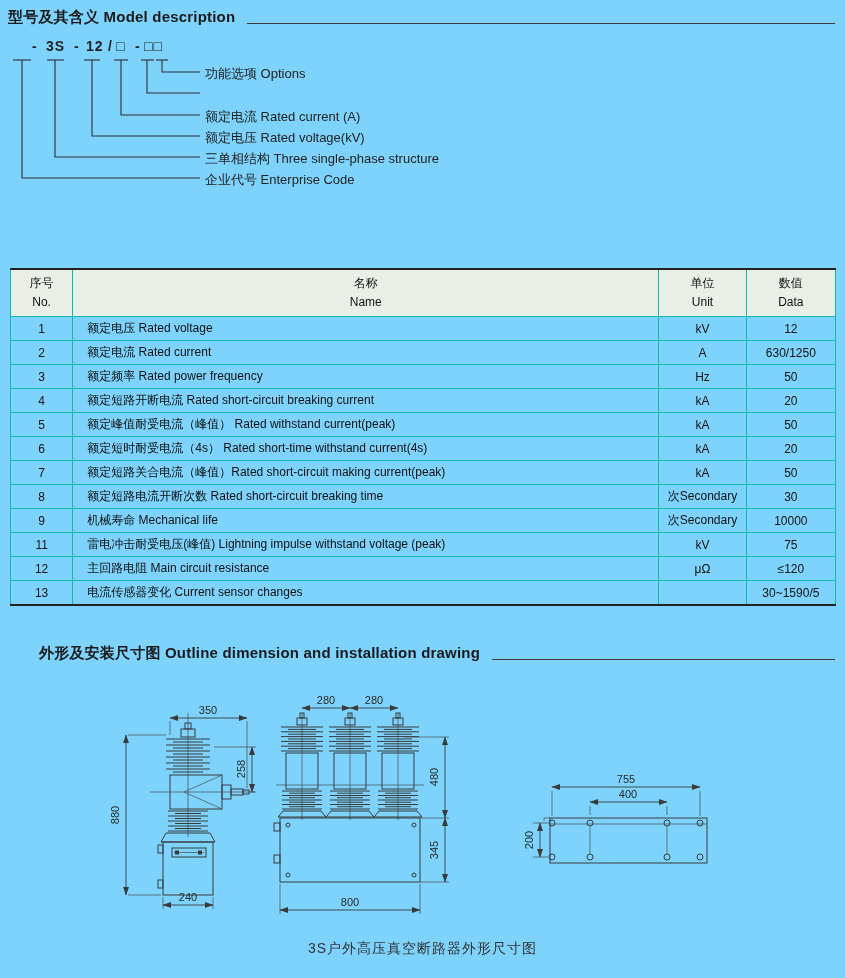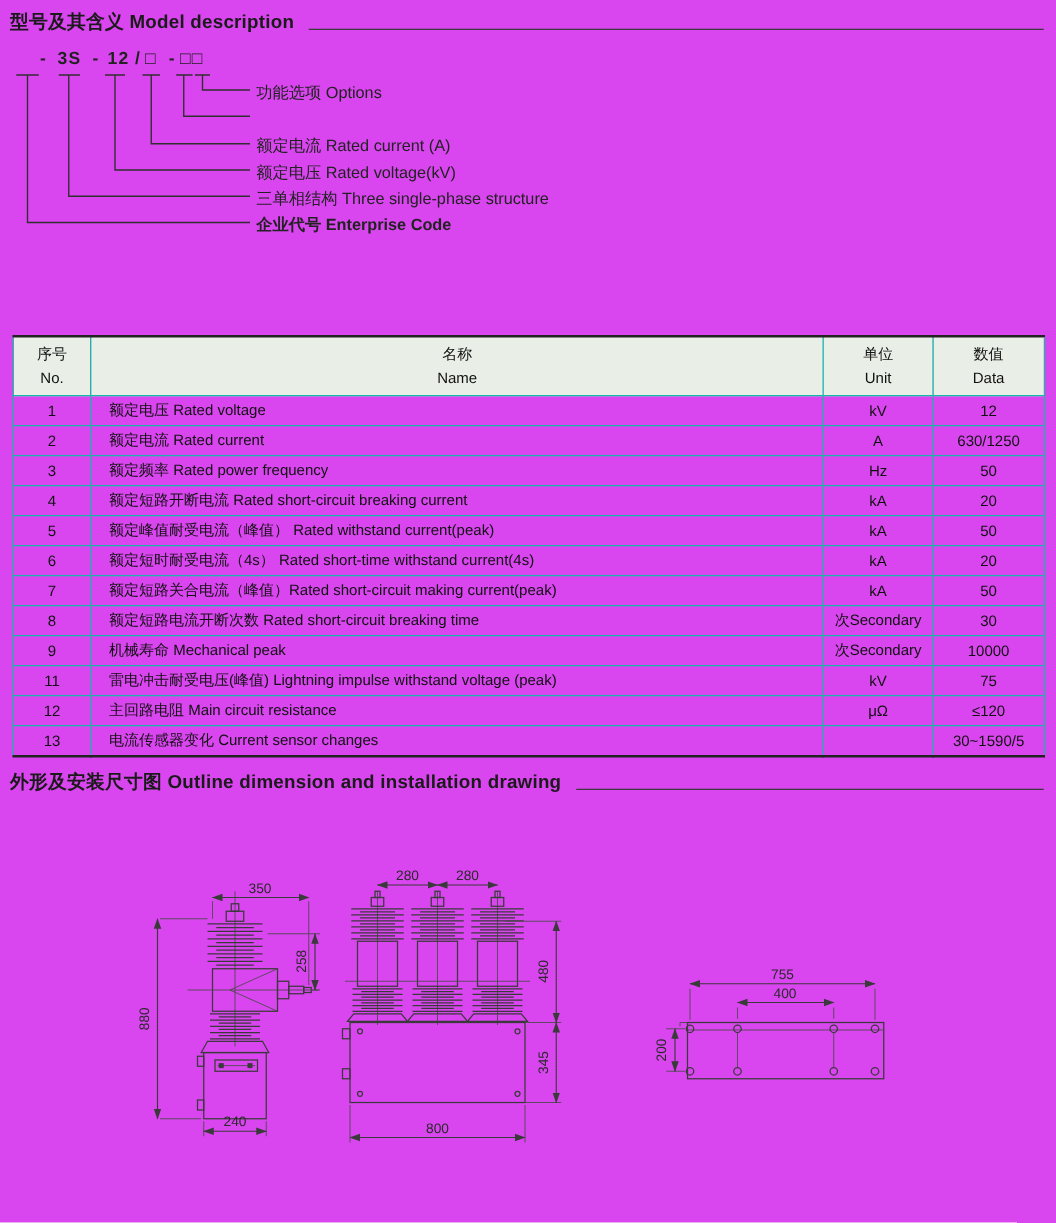--- a/index.html
+++ b/index.html
@@ -1,17 +1,17 @@
 <!DOCTYPE html>
 <html><head>
 <meta charset="utf-8">
 <style>
   html,body{margin:0;padding:0;background:#fff;}
   .page{
-    position:relative;width:845px;height:978px;background:#d946ef;overflow:hidden;
+    position:relative;width:845px;height:978px;background:#7dd3fc;overflow:hidden;
     font-family:"Liberation Sans","DejaVu Sans",sans-serif;color:#1a1a1a;
   }
   
   .sec-title{position:absolute;left:8px;right:10px;display:flex;align-items:flex-end;}
   .sec-title .t{font-size:15px;font-weight:600;letter-spacing:.2px;white-space:nowrap;}
   .sec-title .rule{flex:1;border-bottom:1.5px solid #3a3a3a;margin:0 0 3px 12px;}
   
   .model-diagram{position:absolute;left:0;top:36px;width:845px;height:176px;}
   .model-diagram svg{position:absolute;left:0;top:0;}
   .code-part{position:absolute;top:2px;font-size:14px;font-weight:600;color:#222;letter-spacing:1px;}
@@ -69,21 +69,21 @@
     <span class="code-part" style="left:86px;">12</span>
     <span class="code-part" style="left:108px;">/</span>
     <span class="code-part" style="left:116px;">□</span>
     <span class="code-part" style="left:135px;">-</span>
     <span class="code-part" style="left:144px;">□□</span>
 
     <div class="model-label" style="top:29px;">功能选项 Options</div>
     <div class="model-label" style="top:72px;">额定电流 Rated current (A)</div>
     <div class="model-label" style="top:93px;">额定电压 Rated voltage(kV)</div>
     <div class="model-label" style="top:114px;">三单相结构 Three single-phase structure</div>
-    <div class="model-label" style="top:135px;font-weight:bold;">企业代号 Enterprise Code</div>
+    <div class="model-label" style="top:135px;">企业代号 Enterprise Code</div>
   </div>
 
 
   <table class="params-table">
     <thead>
       <tr>
         <th class="col-no">
           <div>序号</div>
           <div>No.</div>
         </th>
@@ -145,21 +145,21 @@
         <td>50</td>
       </tr>
       <tr>
         <td>8</td>
         <td class="name">额定短路电流开断次数 Rated short-circuit breaking time</td>
         <td>次Secondary</td>
         <td>30</td>
       </tr>
       <tr>
         <td>9</td>
-        <td class="name">机械寿命 Mechanical peak</td>
+        <td class="name">机械寿命 Mechanical life</td>
         <td>次Secondary</td>
         <td>10000</td>
       </tr>
       <tr>
         <td>11</td>
         <td class="name">雷电冲击耐受电压(峰值) Lightning impulse withstand voltage (peak)</td>
         <td>kV</td>
         <td>75</td>
       </tr>
       <tr>
@@ -170,21 +170,21 @@
       </tr>
       <tr>
         <td>13</td>
         <td class="name">电流传感器变化 Current sensor changes</td>
         <td></td>
         <td>30~1590/5</td>
       </tr>
     </tbody>
   </table>
 
-  <div class="sec-title" style="top:616px;">
+  <div class="sec-title" style="top:644px;margin-left:31px;">
     <span class="t">外形及安装尺寸图 Outline dimension and installation drawing</span>
     <span class="rule"></span>
   </div>
 
   <div class="drawings">
     <svg width="845" height="280" viewBox="0 0 845 280">
       <defs>
         <marker id="arw" markerWidth="9" markerHeight="8" refX="8" refY="4" orient="auto-start-reverse" markerUnits="userSpaceOnUse">
           <path d="M0,1 L8.5,4 L0,7 Z" fill="#3a3a3a"></path>
         </marker>
@@ -281,14 +281,15 @@
         <path class="thin" d="M590,151 V160 M667,151 V160"></path>
         <line class="dim" x1="590" y1="147" x2="667" y2="147" marker-start="url(#arw)" marker-end="url(#arw)"></line>
         <text class="dimtxt" x="628" y="143">400</text>
         <path class="thin" d="M533,168 H548 M533,202 H548"></path>
         <line class="dim" x1="540" y1="168" x2="540" y2="202" marker-start="url(#arw)" marker-end="url(#arw)"></line>
         <text class="dimtxt" x="533" y="185" transform="rotate(-90 533 185)">200</text>
       </g>
     </svg>
   </div>
 
+  <div class="caption">3S户外高压真空断路器外形尺寸图</div>
 
 </div>
 
 </body></html>

